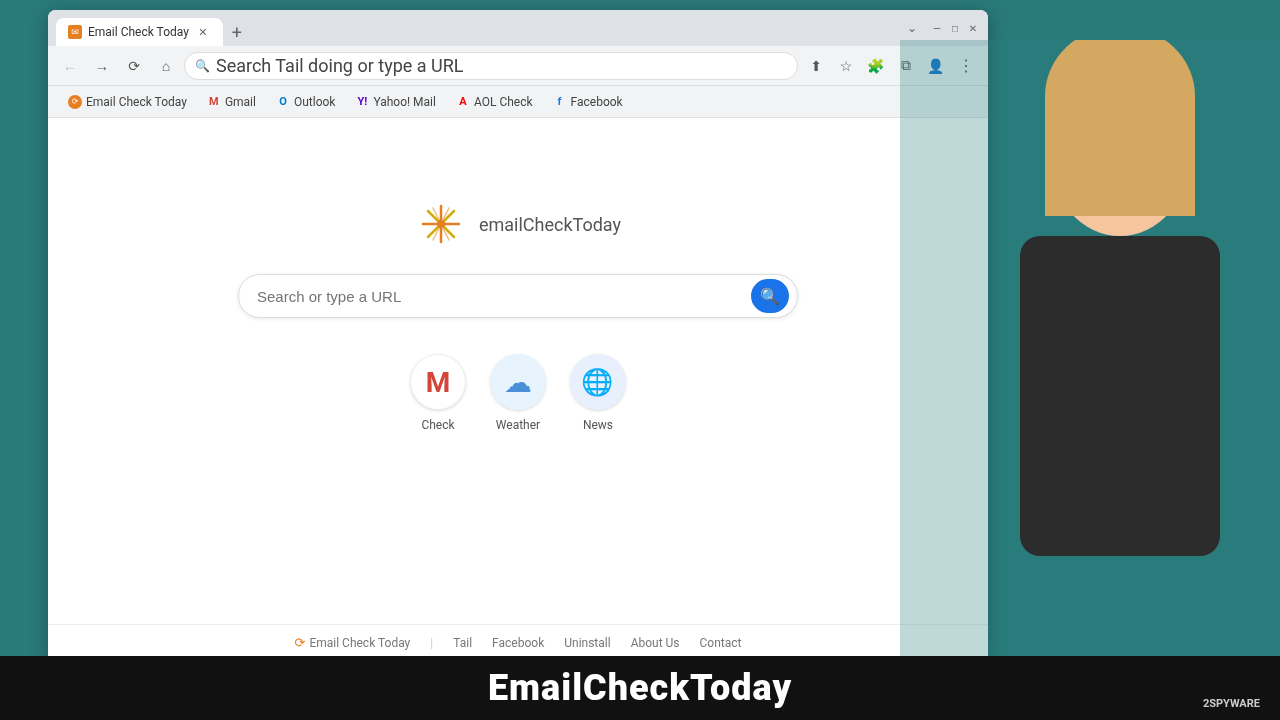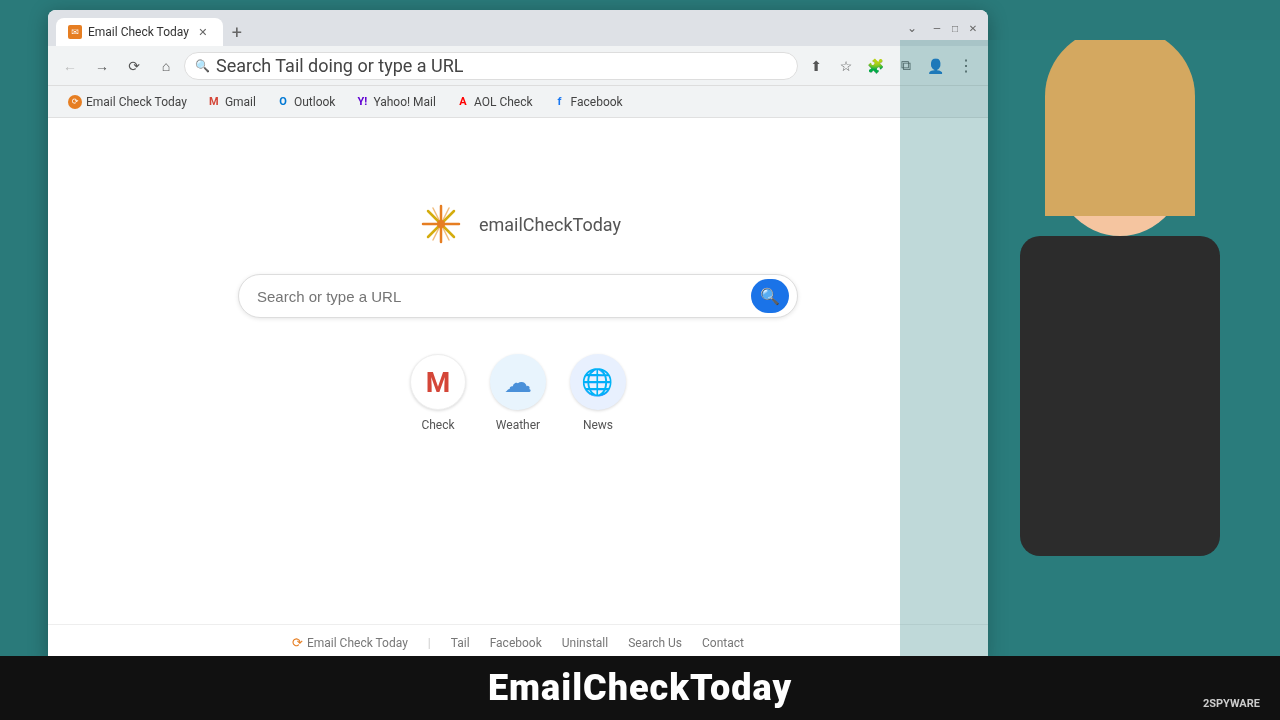--- a/index.html
+++ b/index.html
@@ -529,21 +529,21 @@
       <div class="footer-link">
         <span>Tail</span>
       </div>
       <div class="footer-link">
         <span>Facebook</span>
       </div>
       <div class="footer-link">
         <span>Uninstall</span>
       </div>
       <div class="footer-link">
-        <span>Search Us</span>
+        <span>About Us</span>
       </div>
       <div class="footer-link">
         <span>Contact</span>
       </div>
     </div>
   </div>
 </div>
 
 <div class="person-area">
 

